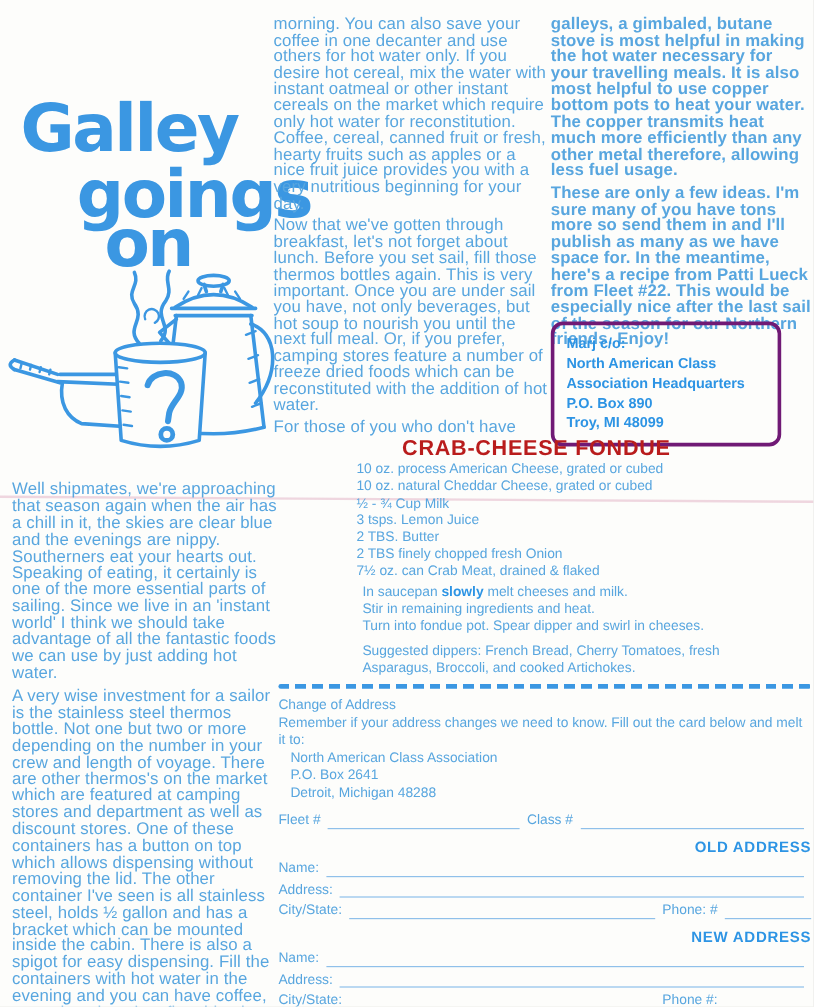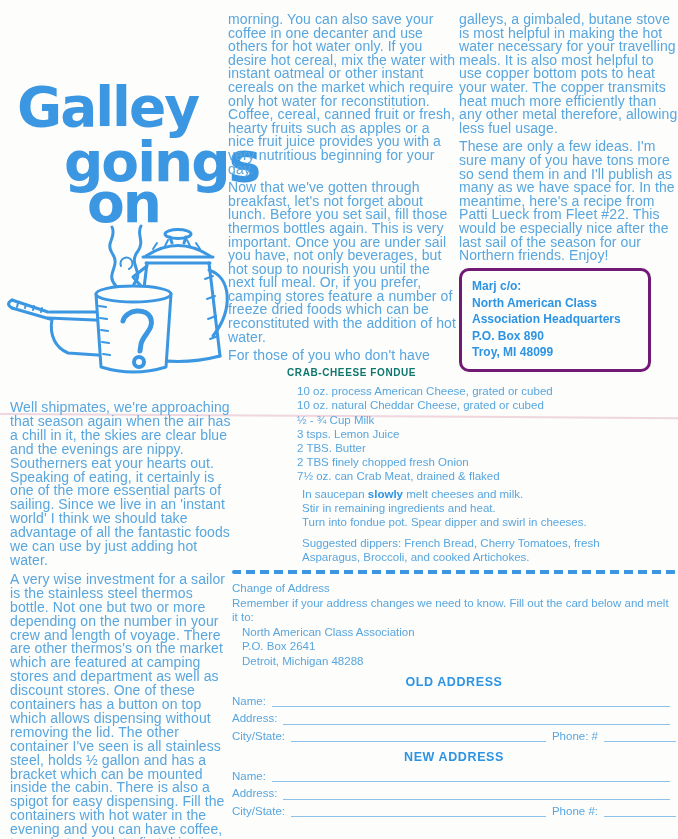--- a/index.html
+++ b/index.html
@@ -30,39 +30,39 @@
   .col{
     position:absolute;
     font-size:14px;
     line-height:13.6px;
     color:#58A6DF;
     letter-spacing:.1px;
   }
   .col p{margin:0 0 5px 0;}
   #left-col{left:10px;top:401px;width:224px;line-height:13.9px;}
   #mid-col{left:228px;top:13px;width:228px;}
-  #right-col{left:459px;top:13px;width:219px;}
+  #right-col{left:459px;top:13px;width:219px;font-weight:bold;}
 
   
   #address-box{
     position:absolute;left:459px;top:268px;width:166px;
     border:3px solid #701a75;border-radius:10px;
     padding:7px 10px 8px 10px;
     color:#2D94E4;font-weight:bold;
     font-size:12px;line-height:16.5px;
   }
 
   
   #recipe{
     position:absolute;left:287px;top:366px;width:385px;
     color:#58A6DF;font-size:11.5px;line-height:14.2px;
   }
   #recipe-title{
-    width:320px;
-    font-weight:bold;color:#0f766e;font-size:10px;
+    width:320px;text-align:center;
+    font-weight:bold;color:#b91c1c;font-size:18px;
     letter-spacing:.6px;margin:0 0 4px 0;
   }
   #ingredients div{margin-left:10px;}
   #steps{margin-left:15px;margin-top:3px;}
   #steps b{color:#2D94E4;}
   #dippers{margin-left:15px;margin-top:7px;width:305px;}
 
   
   #dashed-line{
     position:absolute;left:232px;top:570px;width:444px;height:4px;
@@ -78,21 +78,21 @@
   #form .addr-indent{margin-left:10px;}
   .form-row{display:flex;align-items:flex-end;margin-top:3px;}
   .fline{
     flex:1;height:12px;margin:0 6px 1px 6px;
     border-bottom:1.3px solid #8FC0EA;
   }
   .fline.fixed-165{flex:0 0 160px;}
   .fline.fixed-75{flex:0 0 72px;margin-right:0;}
   .flabel{white-space:nowrap;}
   .sec-head{
-    text-align:center;font-weight:bold;color:#2D94E4;
+    text-align:right;font-weight:bold;color:#2D94E4;
     font-size:12.5px;letter-spacing:.6px;margin:7px 0 4px 0;
   }
   #fleet-row{margin-top:9px;}
 
   
   #fold-line{
     position:absolute;left:0;top:413px;width:678px;height:1.6px;
     background:#E2AFC4;opacity:.5;
     transform:rotate(.35deg);transform-origin:left center;
   }
@@ -196,20 +196,26 @@
   <div id="form">
     <div>Change of Address</div>
     <div>Remember if your address changes we need to know. Fill out the card below and melt it to:</div>
     <div class="addr-indent">
 
     <div>North American Class Association</div>
         <div>P.O. Box 2641</div>
         <div>Detroit, Michigan 48288</div>
       </div>
 
+    <div class="form-row" id="fleet-row">
+      <span class="flabel">Fleet #</span>
+      <span class="fline fixed-165"></span>
+      <span class="flabel">Class #</span>
+      <span class="fline"></span>
+    </div>
 
     <div class="sec-head">OLD ADDRESS</div>
     <div class="form-row">
       <span class="flabel">Name:</span>
       <span class="fline"></span>
     </div>
     <div class="form-row">
       <span class="flabel">Address:</span>
       <span class="fline"></span>
     </div>

